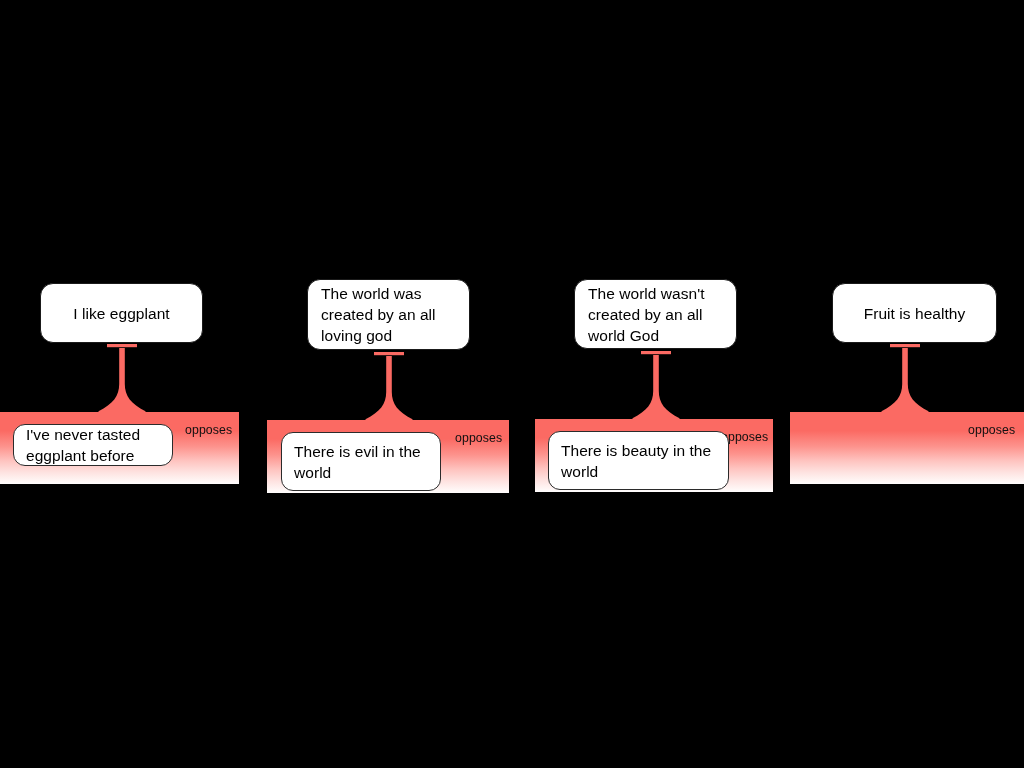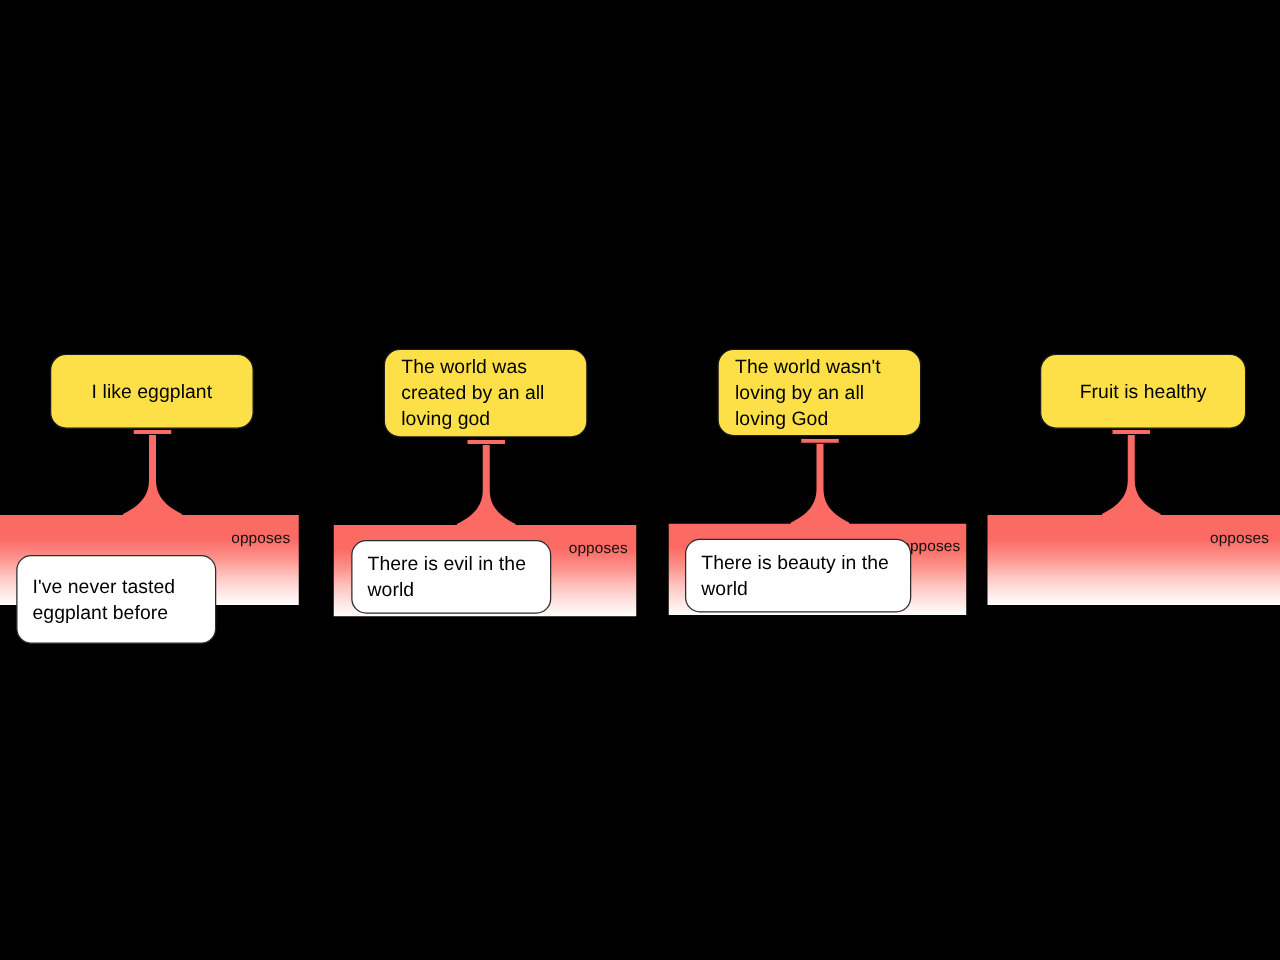--- a/index.html
+++ b/index.html
@@ -31,21 +31,21 @@
     width: 1024px;
     height: 768px;
     pointer-events: none;
   }
   .arg-group > * { pointer-events: auto; }
 
   
   .claim-box {
     position: absolute;
     box-sizing: border-box;
-    background: #fde047;
+    background: #ffffff;
     border: 1.6px solid #1a1a1a;
     border-radius: 13px;
     display: flex;
     align-items: center;
     padding: 8px 13px;
   }
   .claim-box.center-text {
     justify-content: center;
   }
   .claim-text {
@@ -121,21 +121,21 @@
                  C26.8,52 33,60 47.5,67.2
                  L47.5,70 L0.5,70 L0.5,67.2
                  C15,60 21.2,52 21.2,40 Z" fill="#fb6a63"></path>
       </svg>
     </div>
 
     <div class="oppose-panel clip-left" style="left:0px; top:412px; width:239px; height:72px;">
       <span class="relation-label" style="left:185px; top:11px;">opposes</span>
     </div>
 
-    <div class="counter-box" style="left:13px; top:424px; width:160px; height:71px;margin-top:20px;">
+    <div class="counter-box" style="left:13px; top:424px; width:160px; height:42px;">
       <span class="counter-text">I've never tasted eggplant before</span>
     </div>
   </div>
 
   <div class="arg-group">
 
     <div class="claim-box" style="left:307px; top:279px; width:163px; height:71px;">
       <span class="claim-text">The world was created by an all loving god</span>
     </div>
 
@@ -154,21 +154,21 @@
     </div>
 
     <div class="counter-box" style="left:281px; top:432px; width:160px; height:59px;">
       <span class="counter-text">There is evil in the world</span>
     </div>
   </div>
 
   <div class="arg-group">
 
     <div class="claim-box" style="left:574px; top:279px; width:163px; height:70px;">
-      <span class="claim-text">The world wasn't loving by an all loving God</span>
+      <span class="claim-text">The world wasn't created by an all world God</span>
     </div>
 
     <div class="connector" style="left:632px; top:351px; width:48px; height:70px;">
       <svg width="48" height="70" viewBox="0 0 48 70" aria-hidden="true">
         <rect x="9" y="0" width="30" height="3.2" fill="#fb6a63"></rect>
         <path d="M21.2,4 L26.8,4 L26.8,40
                  C26.8,52 33,60 47.5,67.2
                  L47.5,70 L0.5,70 L0.5,67.2
                  C15,60 21.2,52 21.2,40 Z" fill="#fb6a63"></path>
       </svg>

